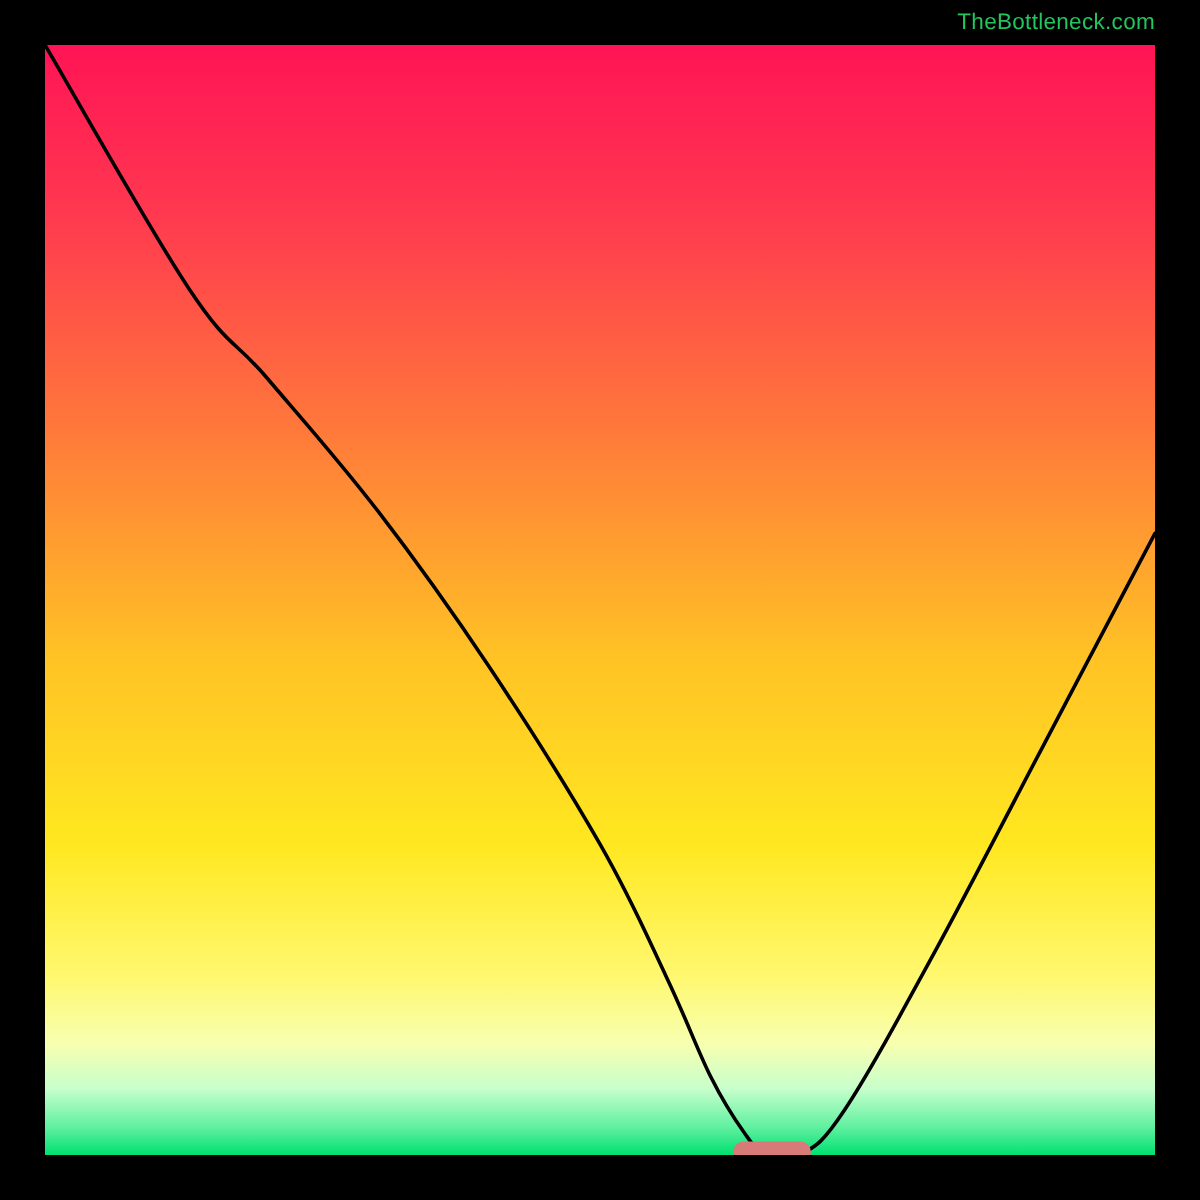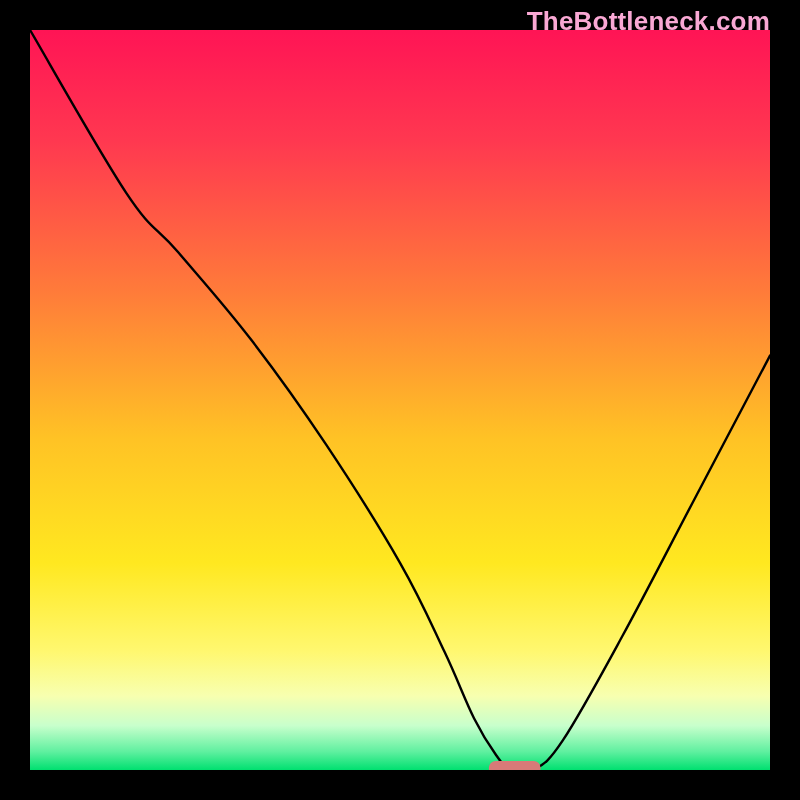--- a/index.html
+++ b/index.html
@@ -34,23 +34,23 @@
     left: 0;
     top: 0;
     width: 740px;
     height: 740px;
   }
   .watermark {
     position: absolute;
     top: 6px;
     right: 30px;
     font-family: Arial, Helvetica, sans-serif;
-    font-size: 26px;
-    font-weight: 700;
-    color: #f9a8d4;
+    font-size: 15px;
+    font-weight: 400;
+    color: #22c55e;
     letter-spacing: 0.2px;
   }
 </style>
 </head>
 <body>
 
 <div class="chart-container">
 
   <div class="watermark">TheBottleneck.com</div>
 

